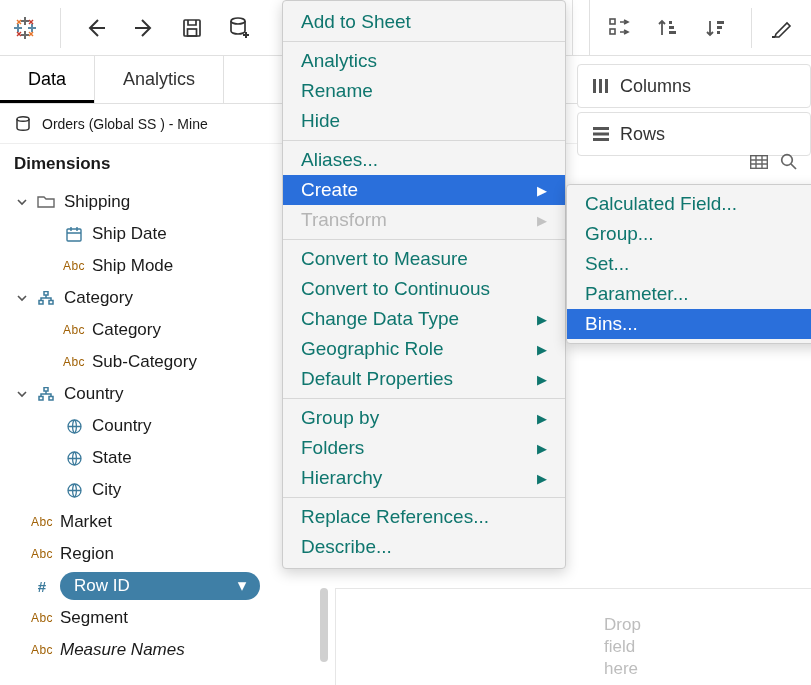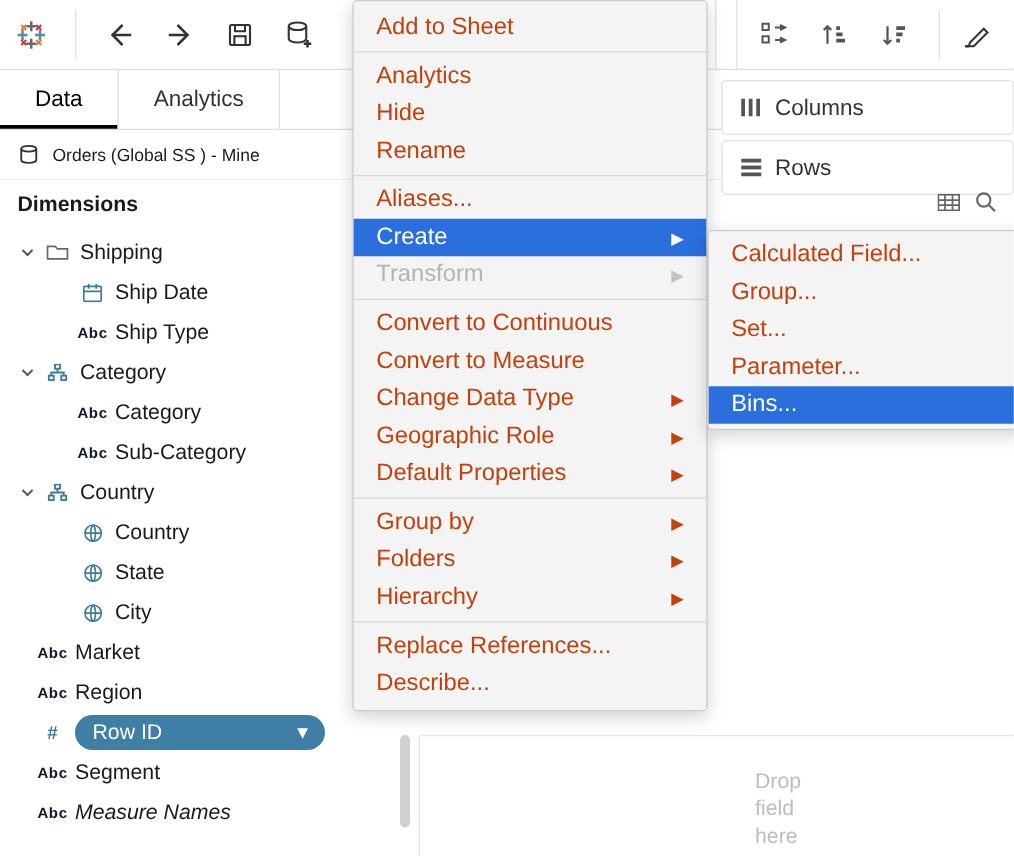--- a/index.html
+++ b/index.html
@@ -31,35 +31,35 @@
 
   
   .dim-header { height:40px; display:flex; align-items:center; padding:0 14px; font-weight:600; }
   .dim-header .spacer { flex:1; }
   .dim-header .table-icn, .dim-header .search-icn { margin-left:12px; cursor:pointer; opacity:.75; }
 
   
   .tree { padding: 2px 0 0 10px; position:relative; }
   .row { display:flex; align-items:center; height:32px; gap:8px; padding-left:6px; cursor:pointer; }
   .row .caret { width:12px; display:flex; justify-content:center; }
-  .row .type-icon { width:20px; display:flex; justify-content:center; color:#0f172a; font-size:12px; font-weight:700; }
+  .row .type-icon { width:20px; display:flex; justify-content:center; color:#a16207; font-size:12px; font-weight:400; }
   .row .label { font-size:17px; }
   .row.indent1 { padding-left: 22px; }
   .row.indent2 { padding-left: 54px; }
   .abc { color:#3d7b9c; font-size:11px; font-weight:700; letter-spacing:.5px; }
   .pill { background:#3f7fa6; color:#fff; border-radius:16px; padding:3px 14px 4px; display:inline-flex; align-items:center; gap:8px; }
   .pill .label { color:#fff; }
   .pill .pill-caret { color:#fff; }
   .italic { font-style: italic; text-align: center; }
 
   
   .context-menu { position:absolute; top:0; left:282px; width:284px; background:#f4f4f4; border:1px solid #ccc; border-radius:4px; box-shadow:0 4px 14px rgba(0,0,0,.18); z-index:20; padding-top:2px; padding-bottom:2px;}
   .menu-section { border-bottom:1px solid #d7d7d7; padding:4px 0; }
   .menu-section:last-child { border-bottom:none; }
-  .menu-item { display:flex; align-items:center; justify-content:space-between; padding:4px 18px; font-size:19px; color:#c2410c; cursor:pointer; height:30px; }
+  .menu-item { display:flex; align-items:center; justify-content:space-between; padding:4px 18px; font-size:19px; color:#0f766e; cursor:pointer; height:30px; }
   .menu-item.disabled { color:#b5b5b5; cursor:default; }
   .menu-item.highlight { background:#2a6fdb; color:#fff; }
   .menu-item .arrow { font-size:13px; }
   .menu-item.highlight .arrow { color:#fff; }
   .menu-item.disabled .arrow { color:#c2c2c2; }
 
   
   .submenu { position:absolute; top:184px; left:566px; background:#f4f4f4; border:1px solid #ccc; border-radius:4px; box-shadow:0 4px 14px rgba(0,0,0,.18); z-index:21; padding:4px 0; width:263px;}
   .submenu .menu-item { font-size:19px; }
 
@@ -240,21 +240,21 @@
     <span class="type-icon">
         <svg width="16" height="15" viewBox="0 0 16 15" fill="none" stroke="#3d7b9c" stroke-width="1.4">
           <rect x="1" y="2" width="14" height="12" rx="1"></rect>
           <path d="M1 6h14M5 0v4M11 0v4"></path>
         </svg>
       </span>
     <span class="label">Ship Date</span>
   </div>
   <div class="row indent2">
     <span class="type-icon abc">Abc</span>
-    <span class="label">Ship Type</span>
+    <span class="label">Ship Mode</span>
   </div>
 
   <div class="row">
     <span class="caret">
         <svg width="10" height="10" viewBox="0 0 10 10">
           <path d="M1 3l4 4 4-4" fill="none" stroke="#555" stroke-width="1.6"></path>
         </svg>
       </span>
     <span class="type-icon">
         <svg width="16" height="14" viewBox="0 0 16 14" fill="none" stroke="#3d7b9c" stroke-width="1.5">
@@ -357,45 +357,45 @@
   <div class="menu-section">
     <div class="menu-item">
         <span>Add to Sheet</span>
       </div>
   </div>
   <div class="menu-section">
     <div class="menu-item">
         <span>Analytics</span>
       </div>
     <div class="menu-item">
+        <span>Rename</span>
+      </div>
+    <div class="menu-item">
         <span>Hide</span>
-      </div>
-    <div class="menu-item">
-        <span>Rename</span>
       </div>
   </div>
   <div class="menu-section">
     <div class="menu-item">
         <span>Aliases...</span>
       </div>
     <div class="menu-item highlight">
         <span>Create</span>
         <span class="arrow">▶</span>
       </div>
     <div class="menu-item disabled">
         <span>Transform</span>
         <span class="arrow">▶</span>
       </div>
   </div>
   <div class="menu-section">
     <div class="menu-item">
+        <span>Convert to Measure</span>
+      </div>
+    <div class="menu-item">
         <span>Convert to Continuous</span>
-      </div>
-    <div class="menu-item">
-        <span>Convert to Measure</span>
       </div>
     <div class="menu-item">
         <span>Change Data Type</span>
         <span class="arrow">▶</span>
       </div>
     <div class="menu-item">
         <span>Geographic Role</span>
         <span class="arrow">▶</span>
       </div>
     <div class="menu-item">

